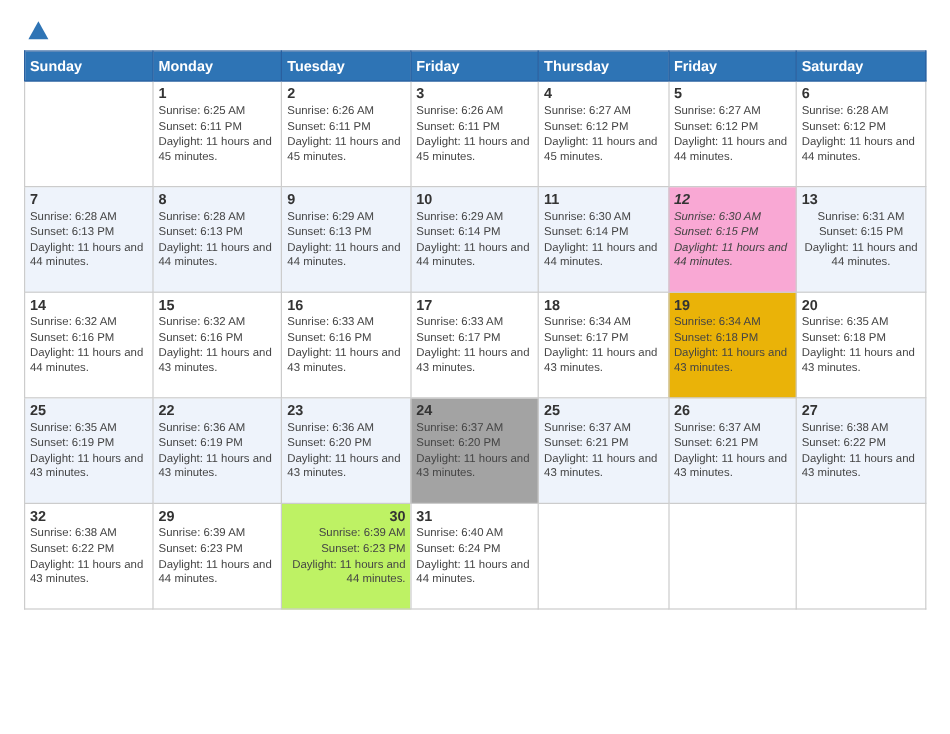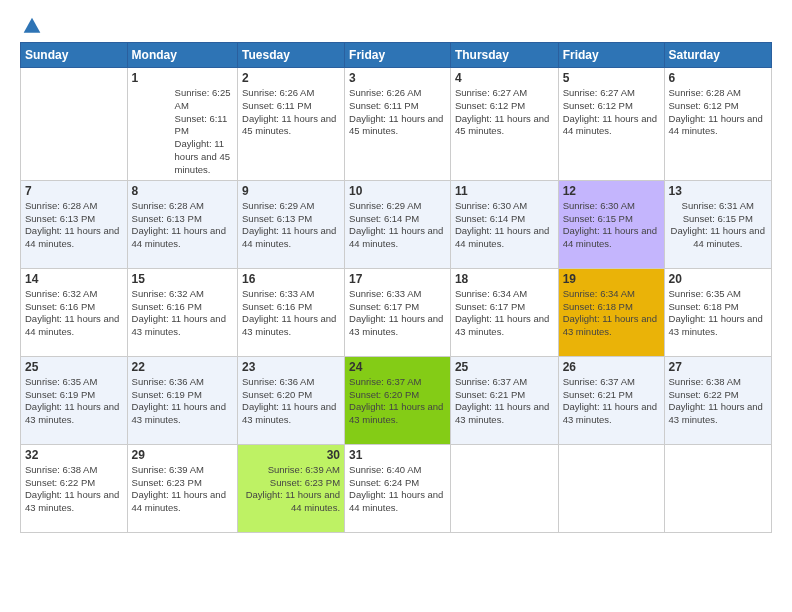--- a/index.html
+++ b/index.html
@@ -135,21 +135,21 @@
           <th>Thursday</th>
           <th>Friday</th>
           <th>Saturday</th>
         </tr>
     </thead>
     <tbody id="cal-body">
         <tr>
           <td class="empty-cell"></td>
           <td style="background: rgb(255, 255, 255);">
             <span class="day-num">1</span>
-            <div class="day-info" style="white-space: pre-line; margin-left: 43px;">Sunrise: 6:25 AM
+            <div class="day-info" style="white-space: pre-line;">Sunrise: 6:25 AM
 Sunset: 6:11 PM
 Daylight: 11 hours and 45 minutes.</div>
           </td>
           <td style="background: rgb(255, 255, 255);">
             <span class="day-num">2</span>
             <div class="day-info" style="white-space: pre-line;">Sunrise: 6:26 AM
 Sunset: 6:11 PM
 Daylight: 11 hours and 45 minutes.</div>
           </td>
           <td style="background: rgb(255, 255, 255);">
@@ -201,21 +201,21 @@
             <div class="day-info" style="white-space: pre-line;">Sunrise: 6:29 AM
 Sunset: 6:14 PM
 Daylight: 11 hours and 44 minutes.</div>
           </td>
           <td style="background: rgb(238, 243, 251);">
             <span class="day-num">11</span>
             <div class="day-info" style="white-space: pre-line;">Sunrise: 6:30 AM
 Sunset: 6:14 PM
 Daylight: 11 hours and 44 minutes.</div>
           </td>
-          <td style="background: #c4b5fd;">
+          <td style="background: #f9a8d4; font-style: italic;">
             <span class="day-num">12</span>
             <div class="day-info" style="white-space: pre-line;">Sunrise: 6:30 AM
 Sunset: 6:15 PM
 Daylight: 11 hours and 44 minutes.</div>
           </td>
           <td style="background: rgb(238, 243, 251);">
             <span class="day-num">13</span>
             <div class="day-info" style="white-space: pre-line; text-align: center;">Sunrise: 6:31 AM
 Sunset: 6:15 PM
 Daylight: 11 hours and 44 minutes.</div>
@@ -277,21 +277,21 @@
             <div class="day-info" style="white-space: pre-line;">Sunrise: 6:36 AM
 Sunset: 6:19 PM
 Daylight: 11 hours and 43 minutes.</div>
           </td>
           <td style="background: rgb(238, 243, 251);">
             <span class="day-num">23</span>
             <div class="day-info" style="white-space: pre-line;">Sunrise: 6:36 AM
 Sunset: 6:20 PM
 Daylight: 11 hours and 43 minutes.</div>
           </td>
-          <td style="background: #84cc16;">
+          <td style="background: #a3a3a3;">
             <span class="day-num">24</span>
             <div class="day-info" style="white-space: pre-line;">Sunrise: 6:37 AM
 Sunset: 6:20 PM
 Daylight: 11 hours and 43 minutes.</div>
           </td>
           <td style="background: rgb(238, 243, 251);">
             <span class="day-num">25</span>
             <div class="day-info" style="white-space: pre-line;">Sunrise: 6:37 AM
 Sunset: 6:21 PM
 Daylight: 11 hours and 43 minutes.</div>

